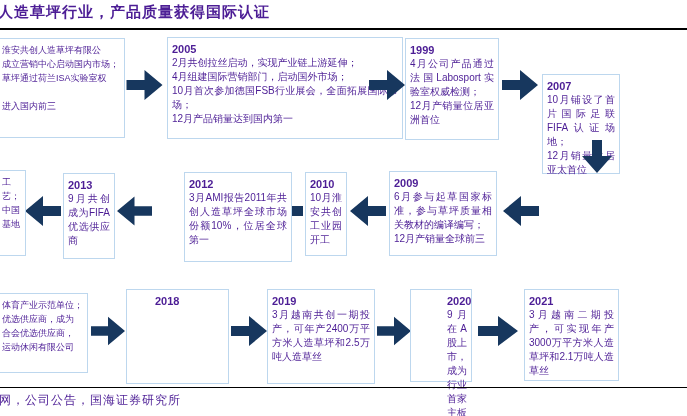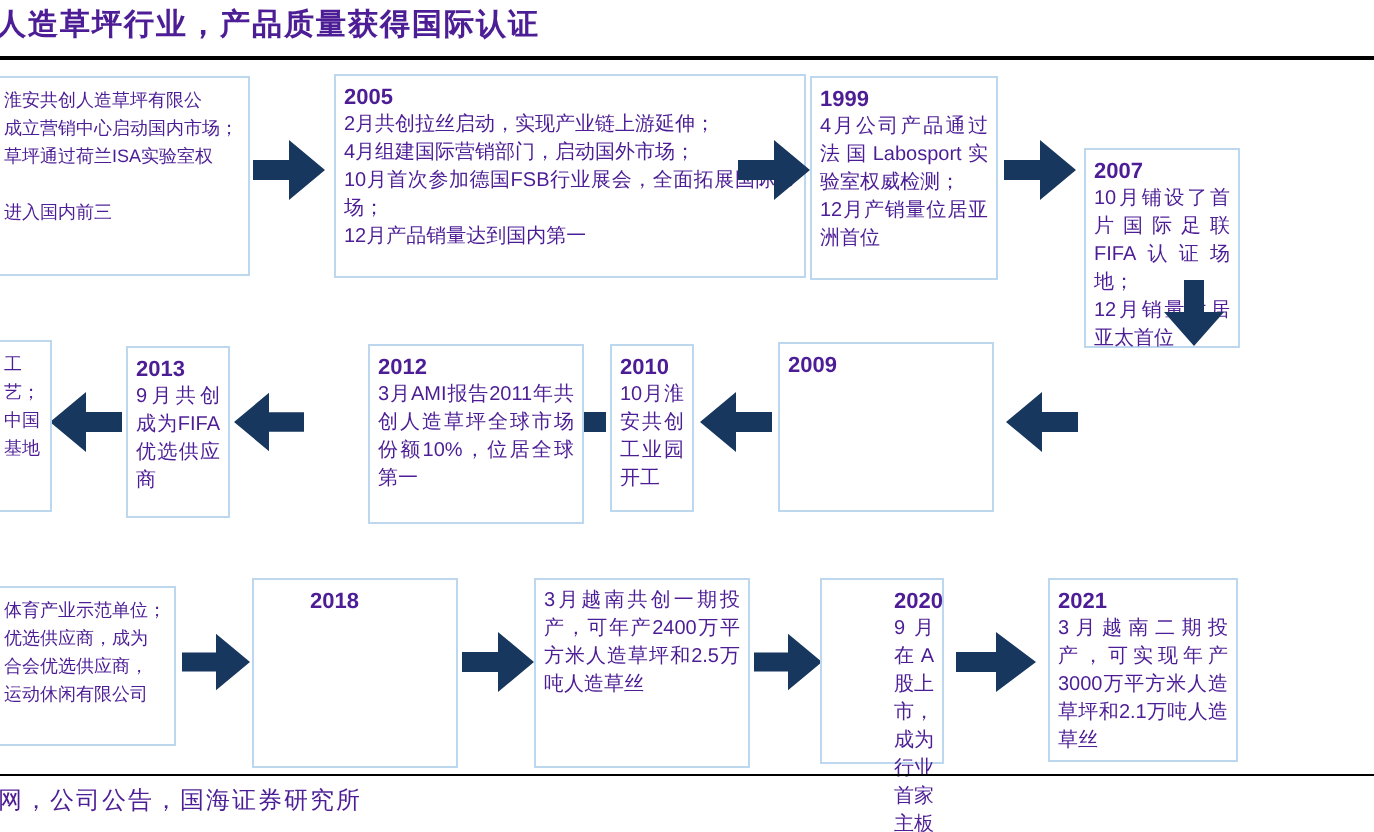--- a/index.html
+++ b/index.html
@@ -92,20 +92,22 @@
 
 
   <div class="arrow" style="left:503px;top:196px;">
     <svg width="36" height="30" viewBox="0 0 36 30">
         <polygon points="36,10 18,10 18,0 0,15 18,30 18,20 36,20" fill="#17375E"></polygon>
       </svg>
   </div>
 
   <div class="box" style="left:389px;top:171px;width:108px;height:85px;">
     <div class="year">2009</div>
+    <div class="body">6月参与起草国家标准，参与草坪质量相关教材的编译编写；
+12月产销量全球前三</div>
   </div>
 
   <div class="arrow" style="left:350px;top:196px;">
     <svg width="36" height="30" viewBox="0 0 36 30">
         <polygon points="36,10 18,10 18,0 0,15 18,30 18,20 36,20" fill="#17375E"></polygon>
       </svg>
   </div>
 
   <div class="box" style="left:305px;top:172px;width:42px;height:84px;">
     <div class="year">2010</div>
@@ -163,20 +165,21 @@
     <div class="year">2018</div>
   </div>
 
   <div class="arrow" style="left:231px;top:316px;">
     <svg width="36" height="30" viewBox="0 0 36 30">
         <polygon points="0,10 18,10 18,0 36,15 18,30 18,20 0,20" fill="#17375E"></polygon>
       </svg>
   </div>
 
   <div class="box" style="left:267px;top:289px;width:108px;height:95px;">
+    <div class="year">2019</div>
     <div class="body">3月越南共创一期投产，可年产2400万平方米人造草坪和2.5万吨人造草丝</div>
   </div>
 
   <div class="arrow" style="left:377px;top:316px;">
     <svg width="34" height="30" viewBox="0 0 36 30">
         <polygon points="0,10 18,10 18,0 36,15 18,30 18,20 0,20" fill="#17375E"></polygon>
       </svg>
   </div>
 
   <div class="box" style="left:410px;top:289px;width:62px;height:93px;padding-left:36px;">

